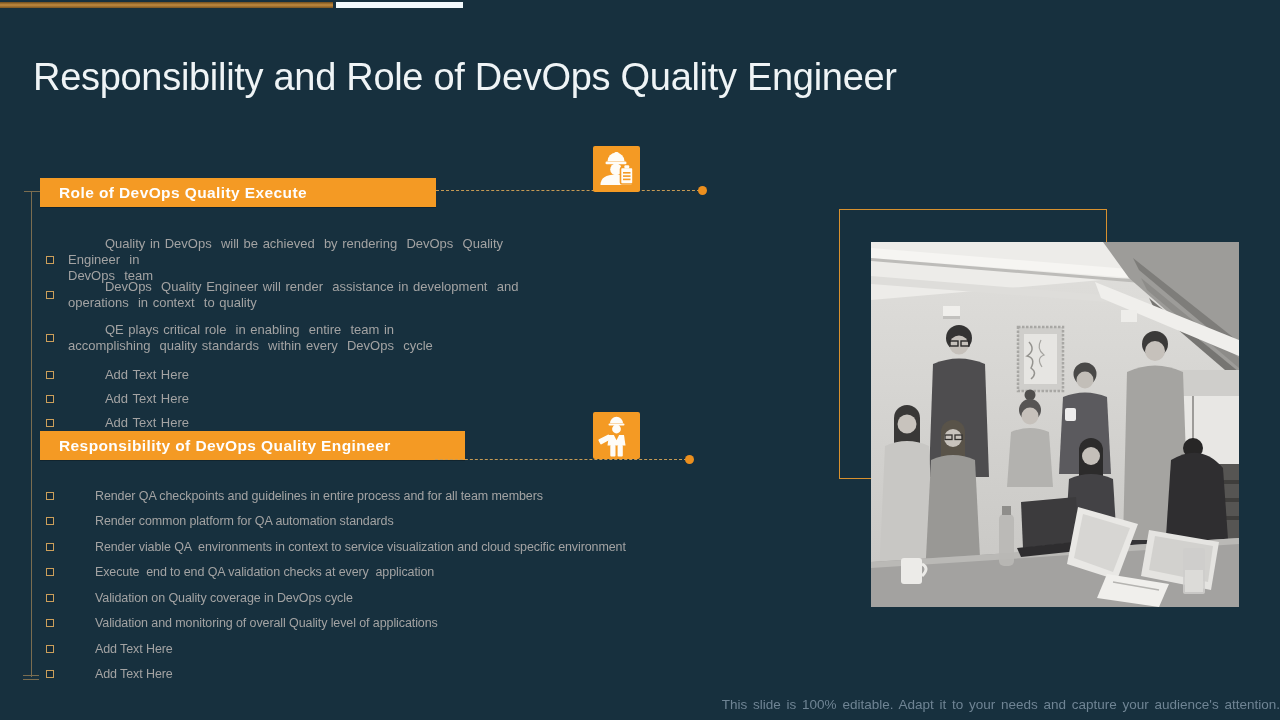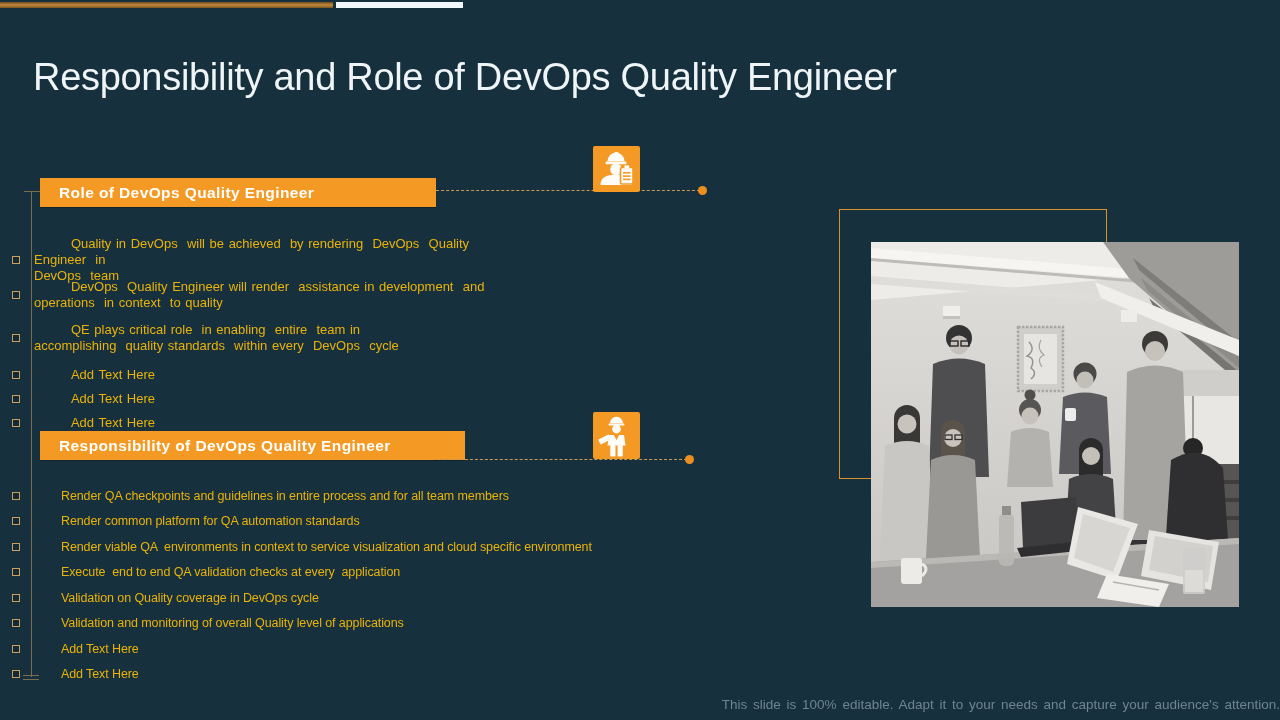--- a/index.html
+++ b/index.html
@@ -42,21 +42,21 @@
   .dot2{left:685px;top:455px;}
 
   
   .icon-box{position:absolute;width:47px;background:#f49a24;border-radius:2px;
     display:flex;align-items:center;justify-content:center;}
   .icon1{left:593px;top:146px;height:46px;}
   .icon2{left:593px;top:412px;height:47px;}
 
   
   .list{position:absolute;left:0;top:0;width:0;height:0;}
-  .list .item{position:absolute;left:34px;color:#eab308;}
+  .list .item{position:absolute;left:68px;color:#a3a3a3;}
   .list .bullet{position:absolute;left:-22px;top:50%;margin-top:-4px;width:6px;height:6px;
     border:1px solid #cb9f5b;background:rgba(10,25,35,0.25);}
   .list1 .item{width:478px;font-size:13px;line-height:16px;white-space:pre-wrap;word-spacing:1px;}
   .list1 .item:nth-of-type(1){top:220px}
   .list1 .item:nth-of-type(2){top:263px}
   .list1 .item:nth-of-type(3){top:306px}
   .list1 .item:nth-of-type(4){top:351px}
   .list1 .item:nth-of-type(5){top:375px}
   .list1 .item:nth-of-type(6){top:399px}
   .list2 .item{font-size:12.5px;line-height:14px;white-space:pre;letter-spacing:-0.1px;}
@@ -87,21 +87,21 @@
   <div class="bar-gold"></div>
   <div class="bar-white"></div>
 
   <div class="title">Responsibility and Role of DevOps Quality Engineer</div>
 
   <div class="vline"></div>
   <div class="vtick vtick-top"></div>
   <div class="vtick vtick-b1"></div>
   <div class="vtick vtick-b2"></div>
 
-  <div class="hdr hdr1">Role of DevOps Quality Engineer</div>
+  <div class="hdr hdr1">Role of DevOps Quality Execute</div>
   <div class="dash dash1"></div>
   <div class="dot dot1"></div>
   <div class="icon-box icon1">
     <svg width="47" height="46" viewBox="0 0 47 46" aria-hidden="true">
       <g fill="#fefcf8">
         <path d="M14.5 15.2 a8.5 8.5 0 0 1 17 0 z"></path>
         <rect x="12.5" y="15.6" width="21" height="2.6" rx="1.3"></rect>
         <rect x="21.2" y="6.0" width="4.6" height="4" rx="1.5"></rect>
         <circle cx="23" cy="23.4" r="5.8"></circle>
         <path d="M7.5 39 q0 -10.5 15.5 -10.5 q15.5 0 15.5 10.5 z"></path>

